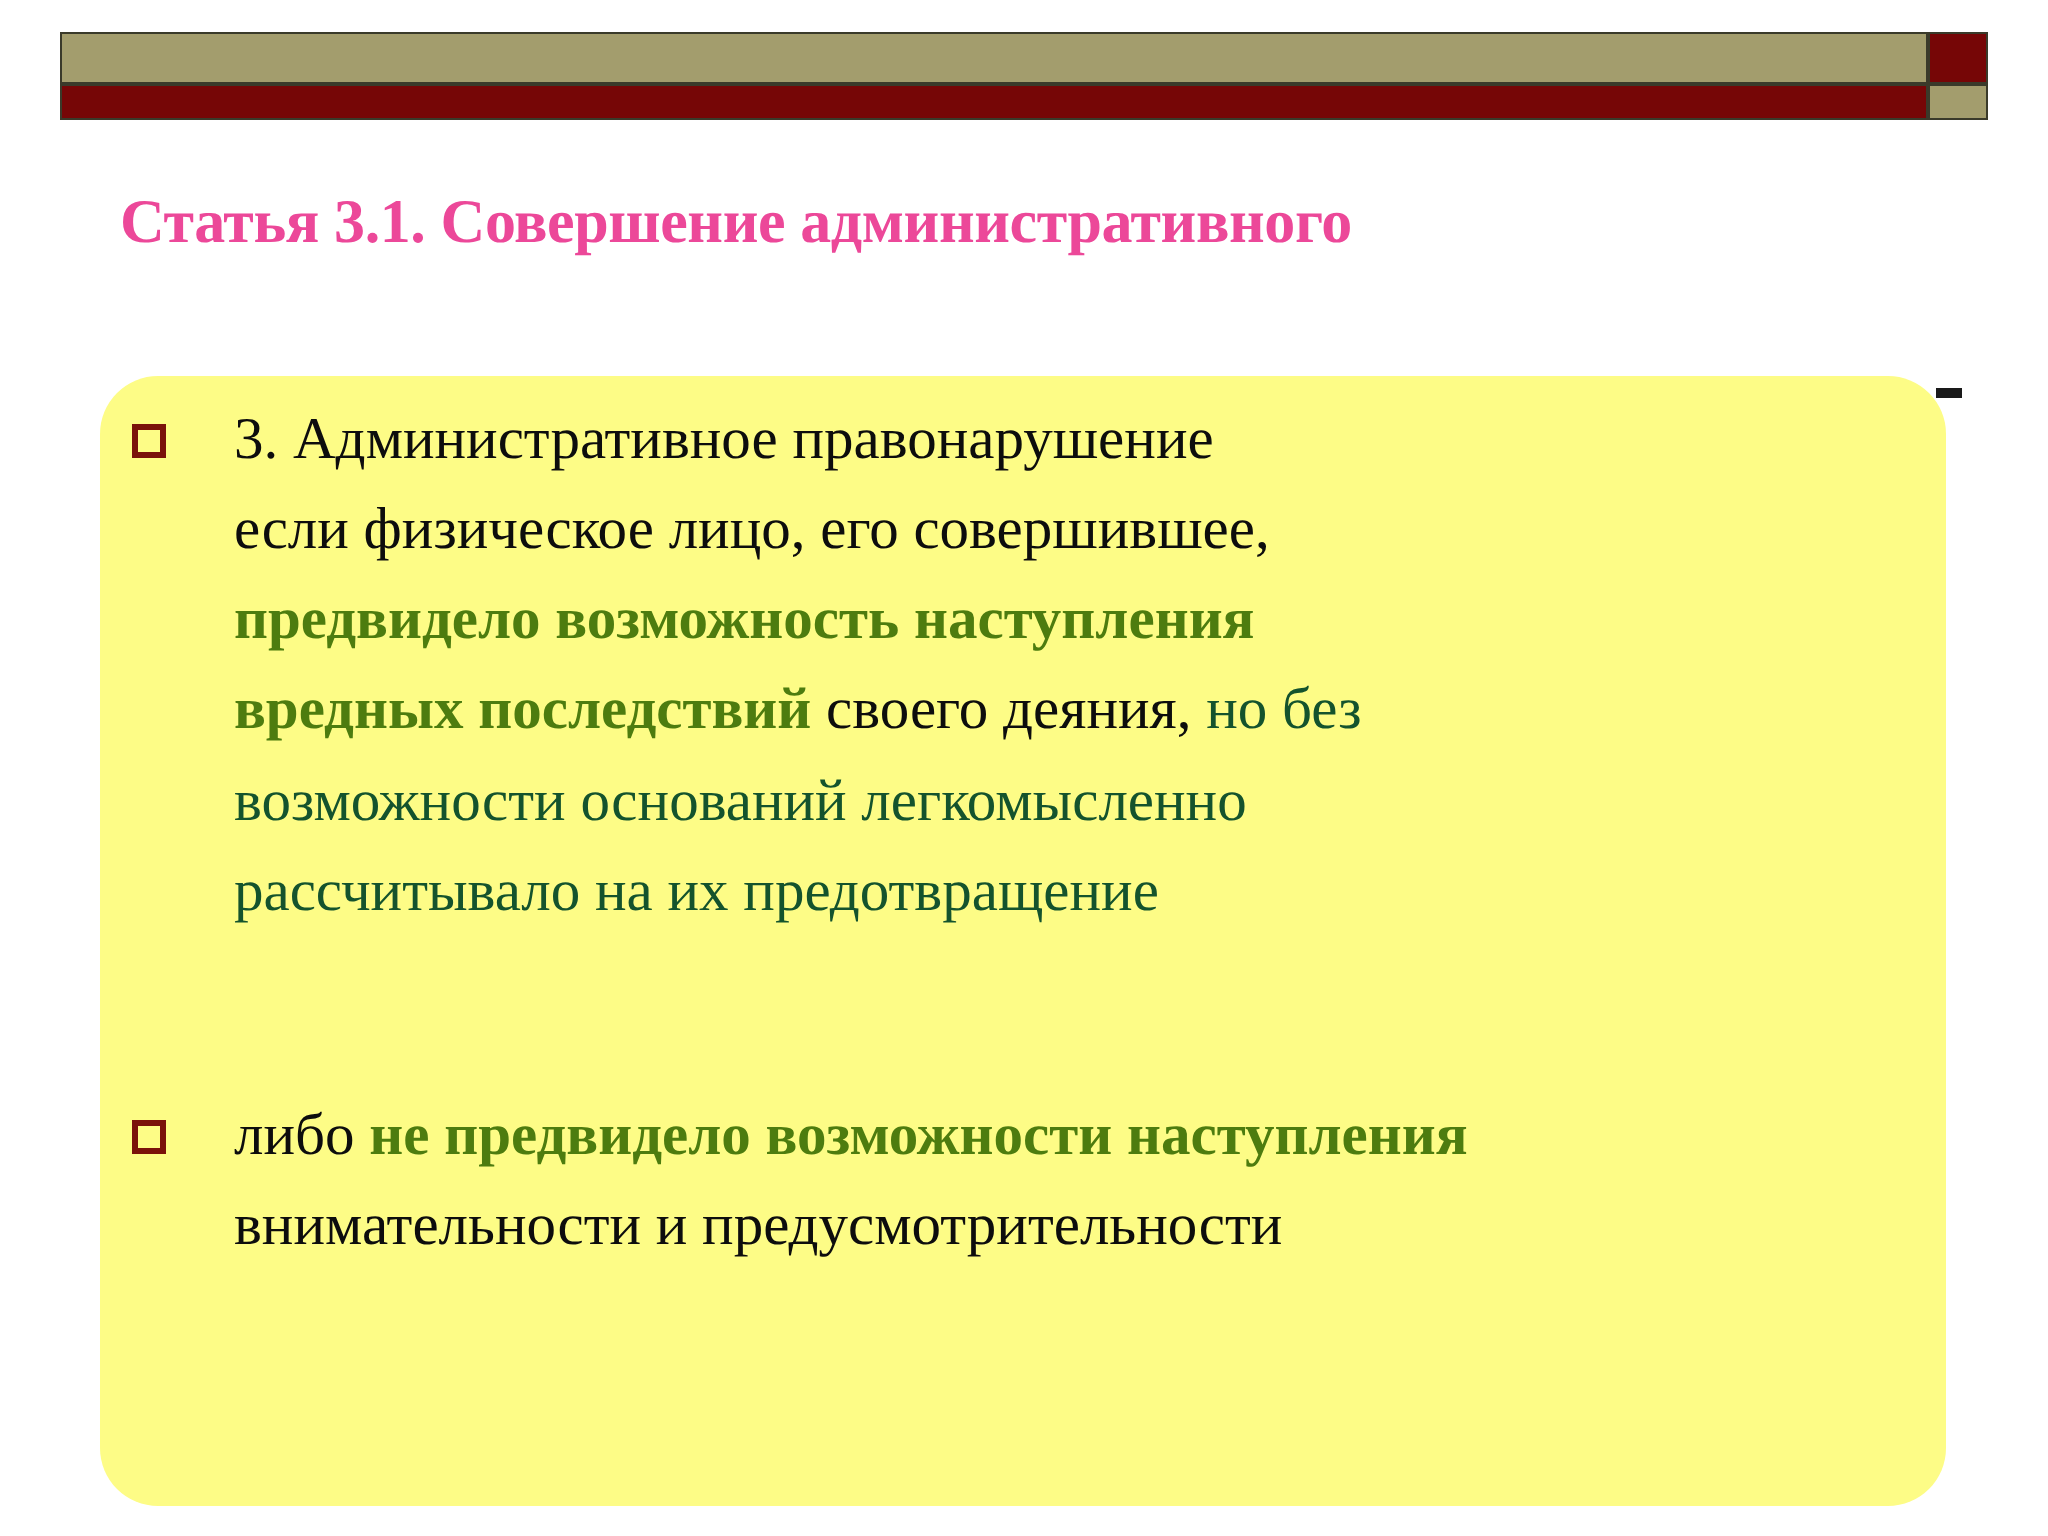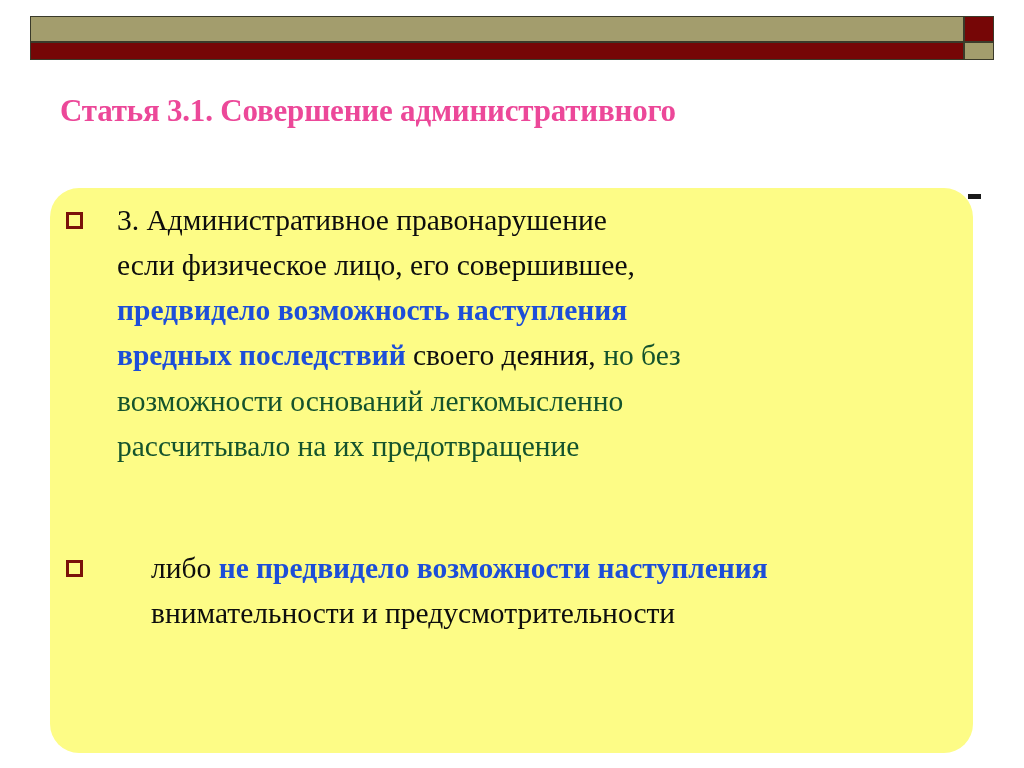--- a/index.html
+++ b/index.html
@@ -94,21 +94,21 @@
     background: #1a1a1a;
   }
 
   
   .bullet-item {
     position: absolute;
     display: flex;
     align-items: flex-start;
   }
   #bullet-item-1 { left: 16px; top: 10px; width: 890px; }
-  #bullet-item-2 { left: 16px; top: 358px; width: 890px; gap: 34px; }
+  #bullet-item-2 { left: 16px; top: 358px; width: 890px; }
 
   .bullet-marker {
     flex: 0 0 auto;
     width: 17px;
     height: 17px;
     box-sizing: border-box;
     border: 3px solid #7a1209;
     margin-top: 14px;
     margin-right: 0;
   }
@@ -117,21 +117,21 @@
     padding-left: 34px;
     font-size: 29.5px;
     line-height: 1.53;
     color: #0d0d0d;
   }
   .bullet-text .ln {
     display: block;
     white-space: nowrap;
   }
   .blue {
-    color: #1d4ed8;
+    color: #4d7c0f;
     font-weight: bold;
   }
   .red {
     color: #14532d;
     font-weight: normal;
   }
 </style>
 </head>
 <body>
 

